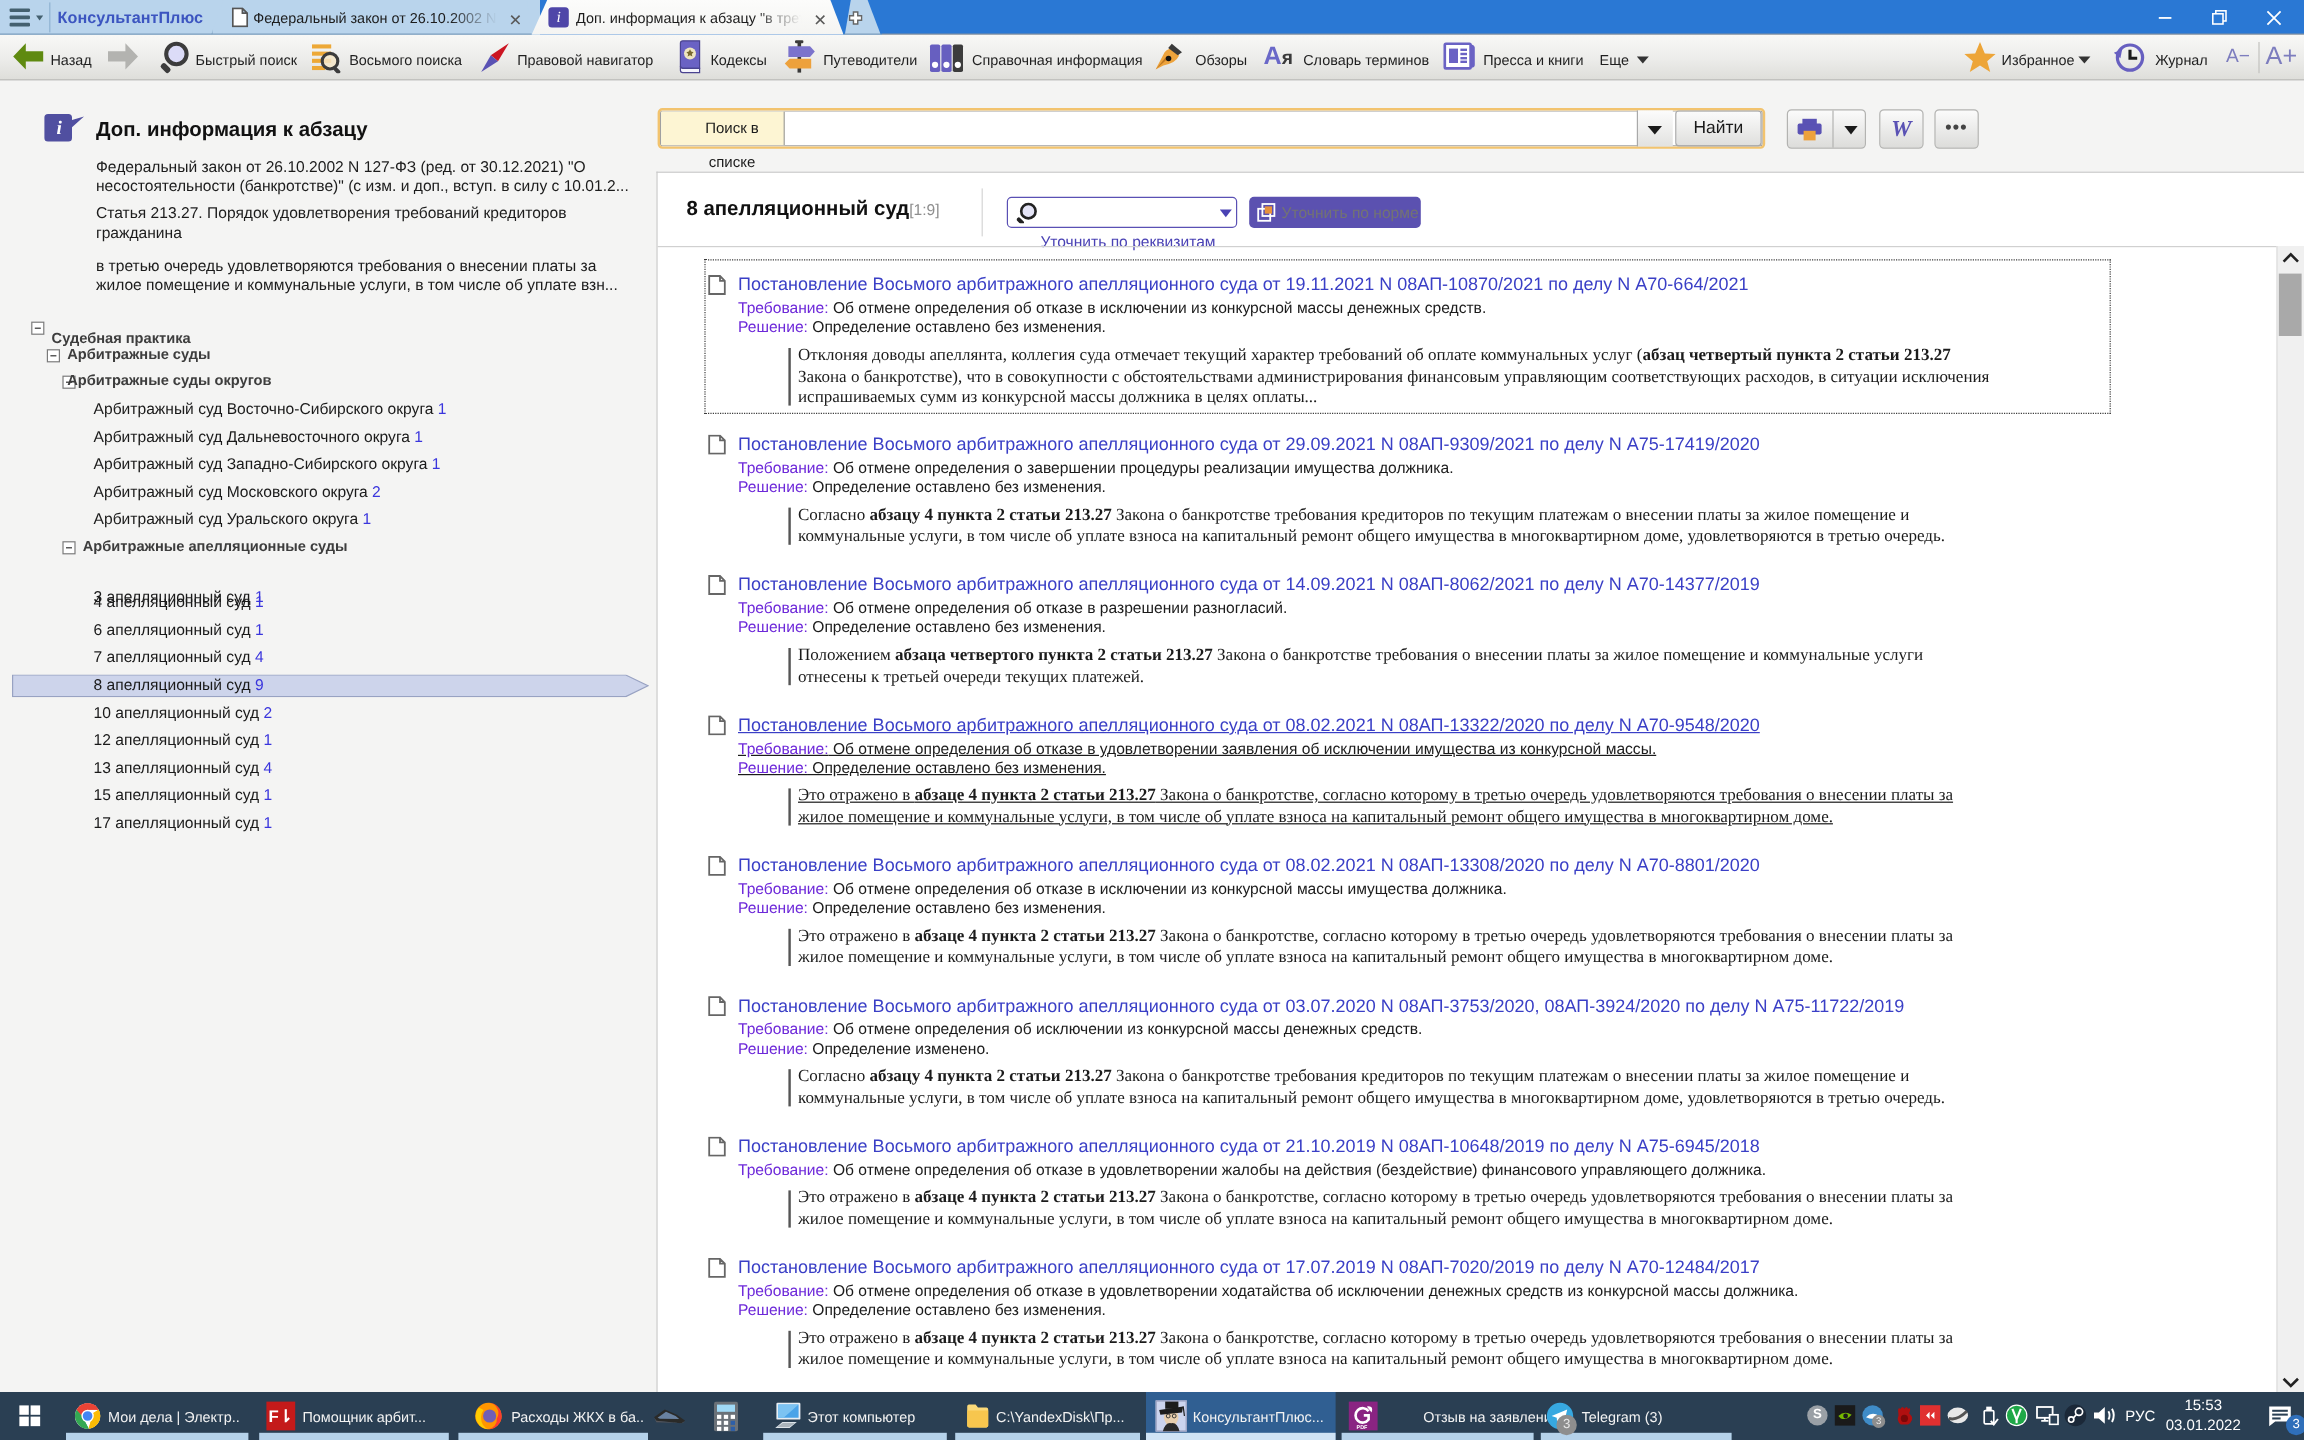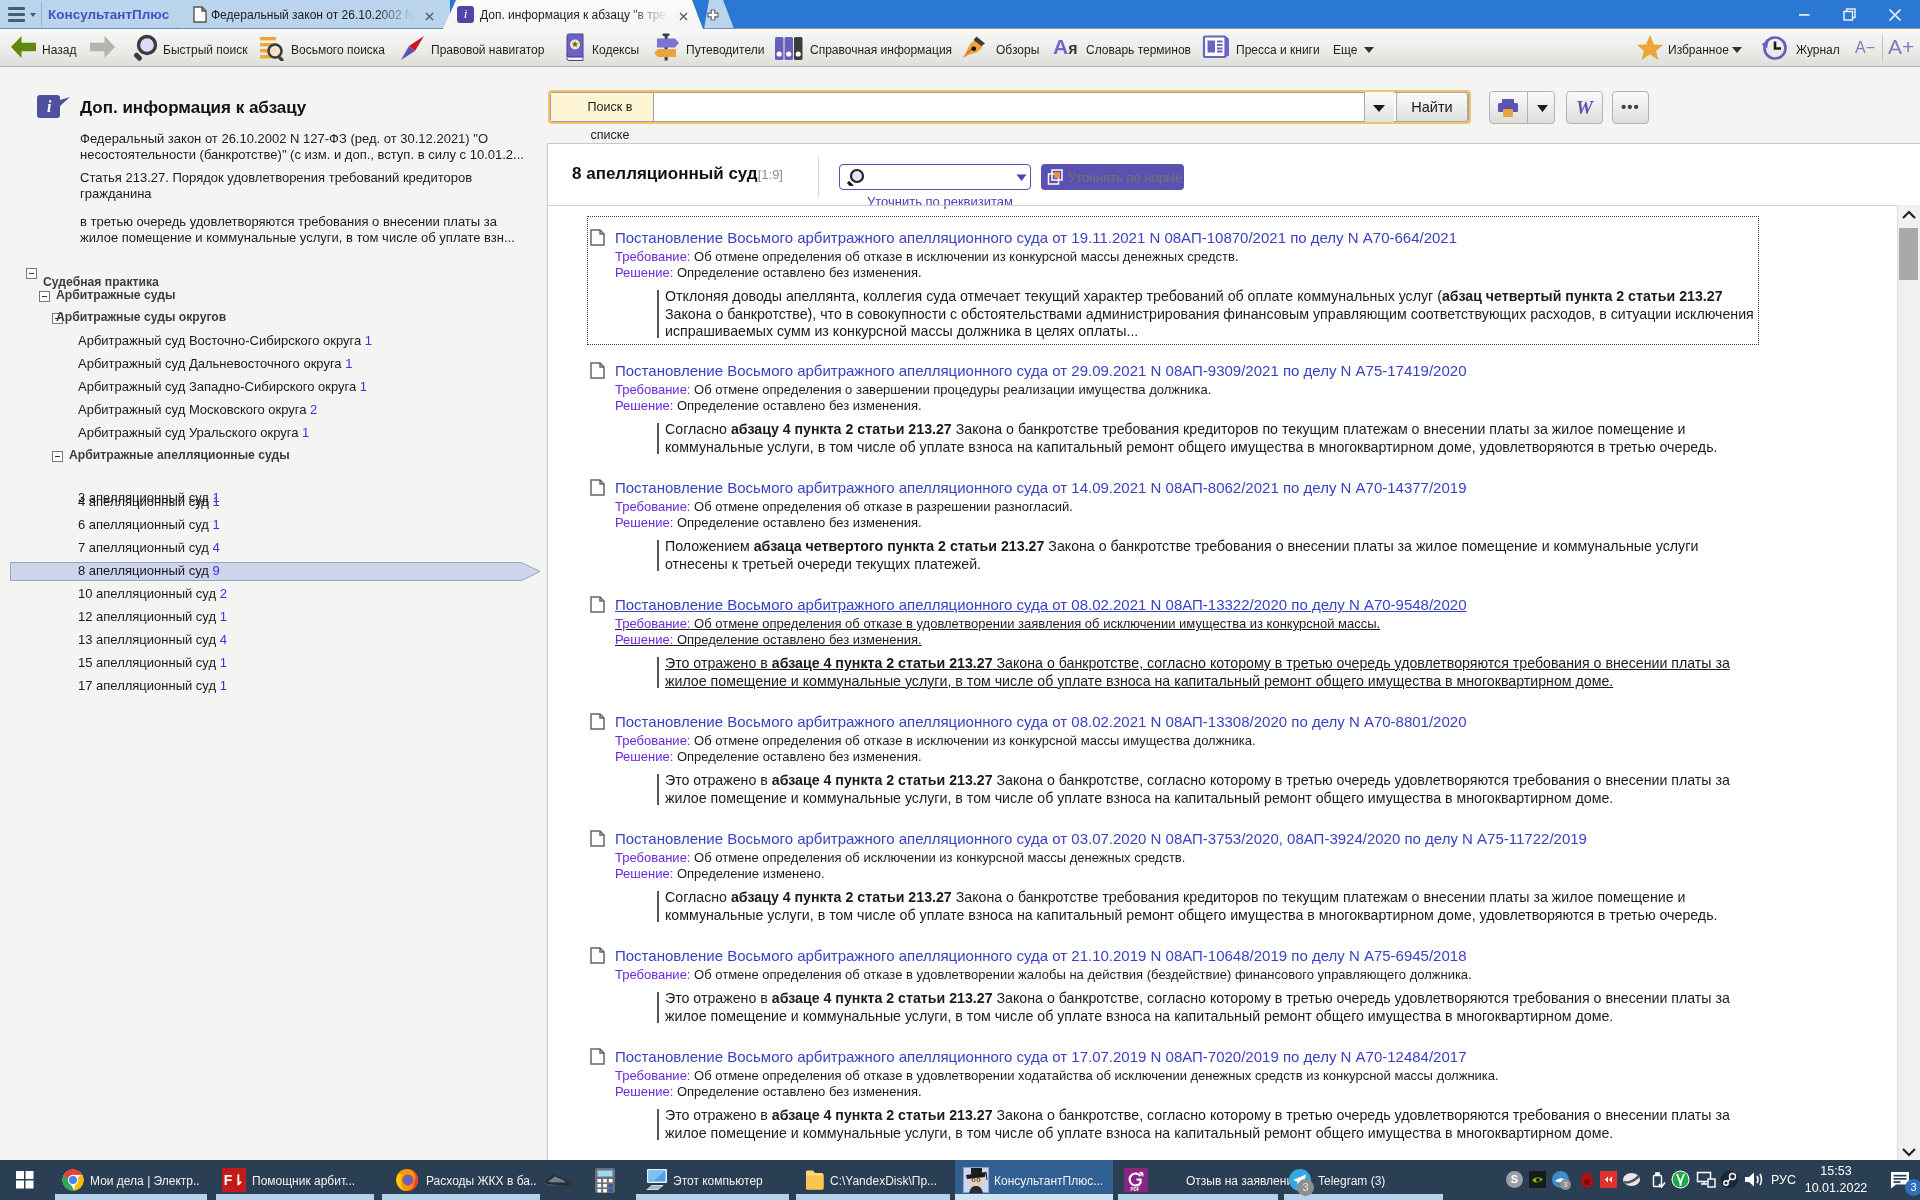--- a/index.html
+++ b/index.html
@@ -22,21 +22,21 @@
 .treebold { font-weight:bold; color:#3d3d3d; font-size:12.2px; }
 .cnt { color:#3a35dd; }
 .minus { position:absolute; width:11px; height:11px; border:1px solid #7a7a7a; background:#fff; }
 .minus:after { content:""; position:absolute; left:2px; top:4px; width:5px; height:1px; background:#333; }
 
 #panel { position:absolute; left:547px; top:143px; width:1373px; height:1017px; background:#fff;
   border-left:1px solid #c9c9c9; border-top:1px solid #c9c9c9; }
 .line { position:absolute; color:#1b1b1b; white-space:nowrap; line-height:17px; }
 .ttl { font-size:15px; }
 .ann { font-size:13px; }
-.qt { font-size:14.2px; }
+.qt { font-size:14.2px;font-family:Liberation Serif, serif; }
 .link { color:#3a3fc6; }
 .lbl { color:#6d28d9; }
 .hov { text-decoration:underline; }
 .qbar { position:absolute; width:2px; background:#555; }
 
 #taskbar { position:absolute; left:0; top:1160px; width:1920px; height:40px; background:#2a3f53; }
 .tbbtn-txt { position:absolute; top:14px; font-size:12px; color:#f2f2f2; white-space:nowrap; overflow:hidden; }
 .bar { position:absolute; top:34px; height:6px; background:#b5d2ea; }
 </style>
 </head>
@@ -505,21 +505,21 @@
   <circle cx="12.5" cy="6.5" r="3" fill="none" stroke="#fff" stroke-width="1.4"></circle>
   <circle cx="6" cy="13" r="2.2" fill="none" stroke="#fff" stroke-width="1.4"></circle>
   <path d="M8 11.5 L10.5 8.5" stroke="#fff" stroke-width="1.4"></path>
 </svg>
 <svg class="abs" style="left:1743px; top:10px;" width="22" height="19">
   <path d="M2 7 L6 7 L11 2.5 L11 16.5 L6 12 L2 12 Z" fill="#fff"></path>
   <path d="M14 6 Q16 9.5 14 13 M17 4 Q20 9.5 17 15" stroke="#fff" stroke-width="1.6" fill="none"></path>
 </svg>
 <div class="abs" style="left:1771px; top:13px; font-size:12.5px; color:#fff;">РУС</div>
 <div class="abs" style="left:1806px; top:4px; width:60px; text-align:center; font-size:12.5px; color:#fff;">15:53</div>
-<div class="abs" style="left:1802px; top:21px; width:68px; text-align:center; font-size:12.5px; color:#fff;">10.01.2022</div>
+<div class="abs" style="left:1802px; top:21px; width:68px; text-align:center; font-size:12.5px; color:#fff;">03.01.2022</div>
 <svg class="abs" style="left:1889px; top:10px;" width="22" height="20">
   <path d="M2 2 L20 2 L20 14.5 L7 14.5 L2 18.5 Z" fill="#fff"></path>
   <rect x="4.5" y="4.8" width="13" height="1.7" fill="#2a3f53"></rect>
       <rect x="4.5" y="8" width="13" height="1.7" fill="#2a3f53"></rect>
       <rect x="4.5" y="11.2" width="7" height="1.7" fill="#2a3f53"></rect>
 </svg>
 <div class="abs" style="left:1905px; top:19px; width:17px; height:17px; background:#2f6fba; border-radius:50%; color:#fff; font-size:11px; text-align:center; line-height:17px;">3</div>
 </div>
 
 </body></html>

